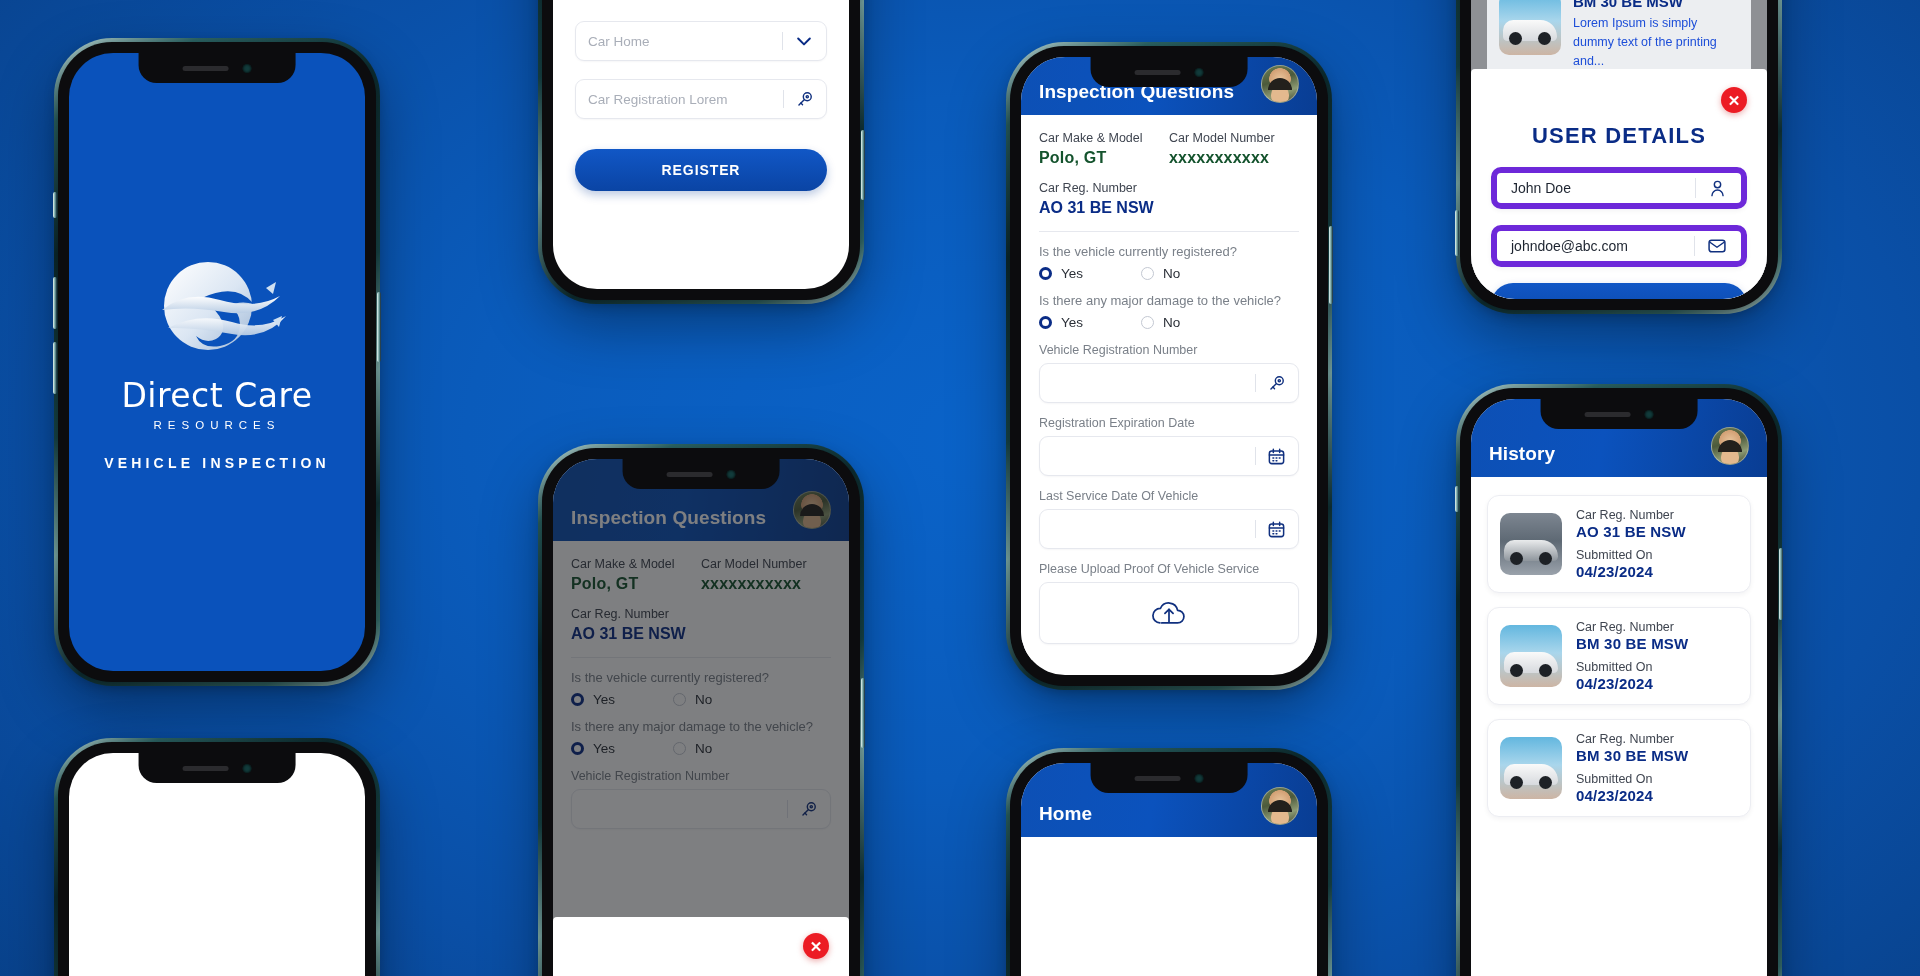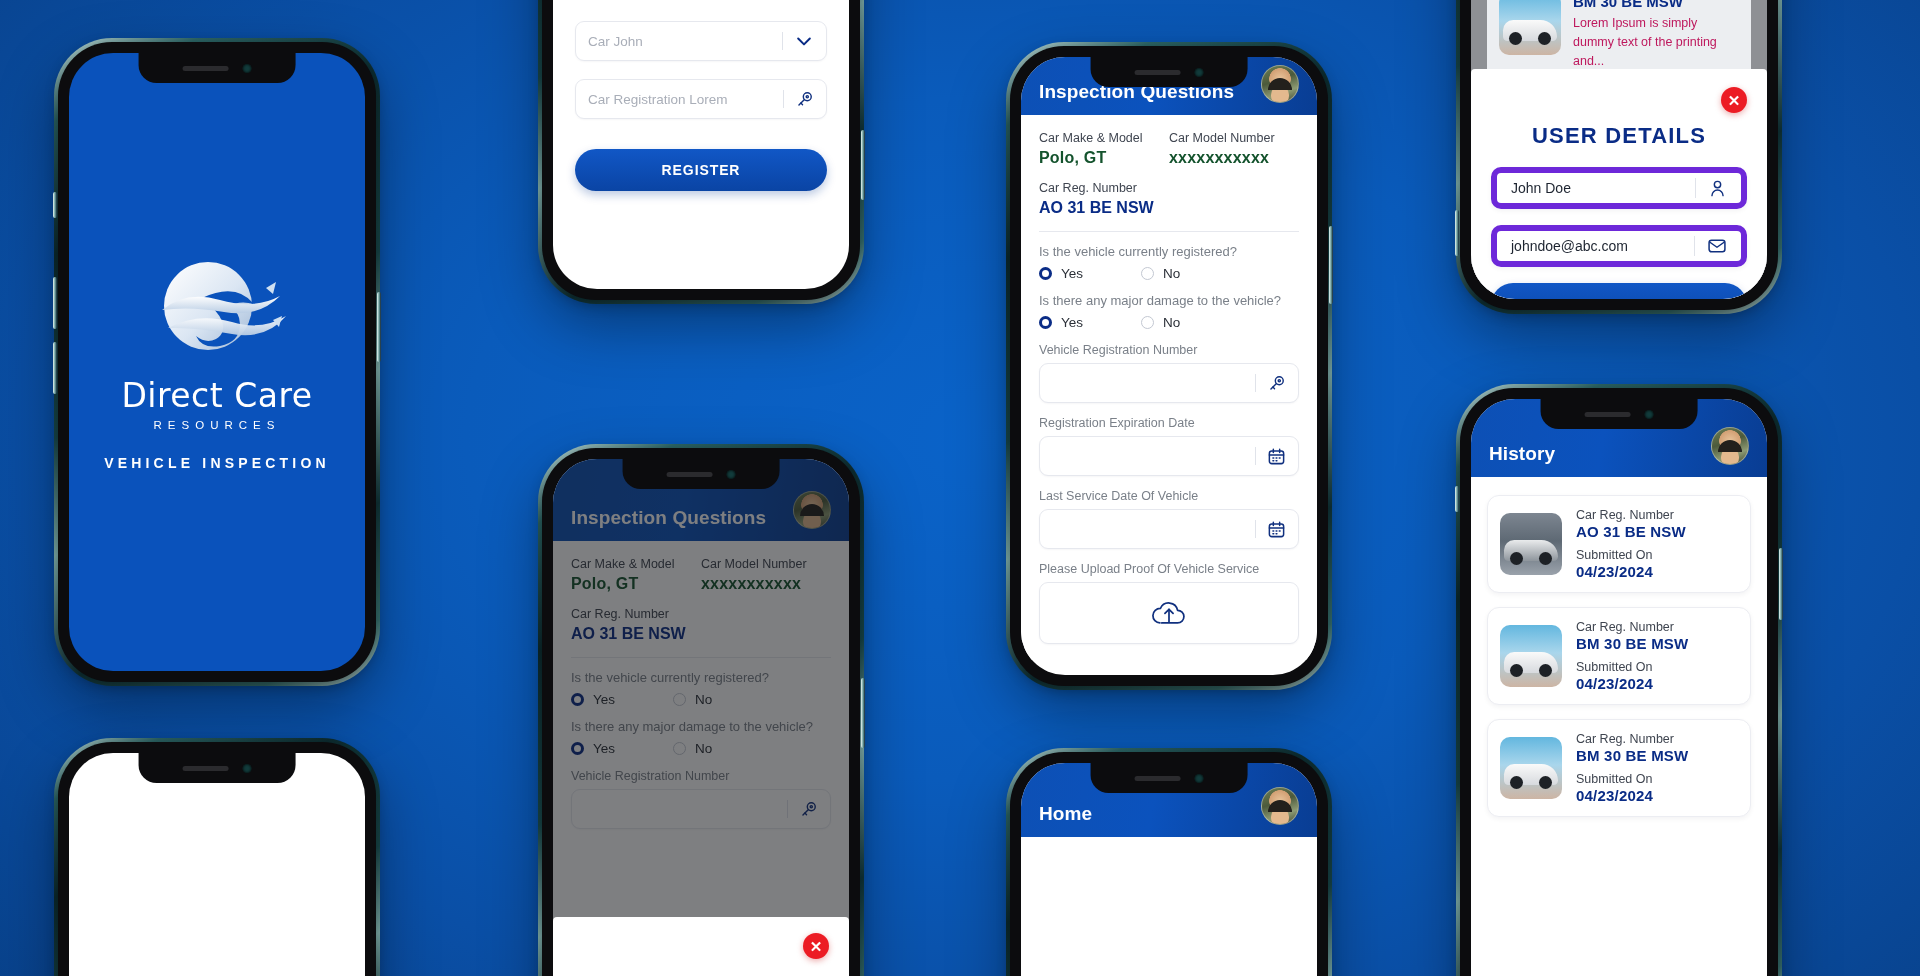--- a/index.html
+++ b/index.html
@@ -216,21 +216,21 @@
     </div>
     <div style="width:100%;height:100%;background:#fff;"></div>
   </div>
 </div>
 
 <div class="phone" style="left:542px; top:-300px; width:318px; height:600px;">
   <div class="sb" style="right:-5px; top:430px; width:4px; height:70px;"></div>
   <div class="screen">
     <div style="height:100%; background:#fff; padding: 310px 22px 0;">
       <div class="field" style="margin-bottom:18px;">
-        <span class="ph">Car John</span>
+        <span class="ph">Car Home</span>
         <span class="sep"></span>
         <span class="ico">
           <svg width="20" height="20" viewBox="0 0 24 24" fill="none" stroke="#0a2c86" stroke-width="2.4" stroke-linecap="round" stroke-linejoin="round">
               <polyline points="5 9 12 16 19 9"></polyline>
             </svg>
         </span>
       </div>
       <div class="field" style="margin-bottom:30px;">
         <span class="ph">Car Registration Lorem</span>
         <span class="sep"></span>
@@ -446,21 +446,21 @@
     <div style="height:100%;background:#fff;position:relative;">
       <div style="position:absolute;inset:0;background:#8e9094;"></div>
       <div style="position:absolute;left:16px;right:16px;top:300px;background:#eceef1;border-radius:12px;padding:12px;display:flex;gap:12px;">
         <div class="thumb t2">
           <span class="car"></span>
           <span class="wh l"></span>
           <span class="wh r"></span>
         </div>
         <div class="meta">
           <div style="font-size:15px;font-weight:700;color:#0a2c86;margin-bottom:4px;">BM 30 BE MSW</div>
-          <div style="font-size:12.5px;color:#be185d;line-height:1.5;">Lorem Ipsum is simply dummy text of the printing and...</div>
+          <div style="font-size:12.5px;color:#1d4ed8;line-height:1.5;">Lorem Ipsum is simply dummy text of the printing and...</div>
         </div>
       </div>
       <div class="sheet" style="top:388px;bottom:0;padding:18px 20px 0;">
         <div style="display:flex;justify-content:flex-end;">
           <span class="close-btn">✕</span>
         </div>
         <h2>USER DETAILS</h2>
         <div class="ufield">
           <span class="val">John Doe</span>
           <span class="sep" style="width:1px;height:20px;background:#e0e3ea;margin-right:12px;"></span>

